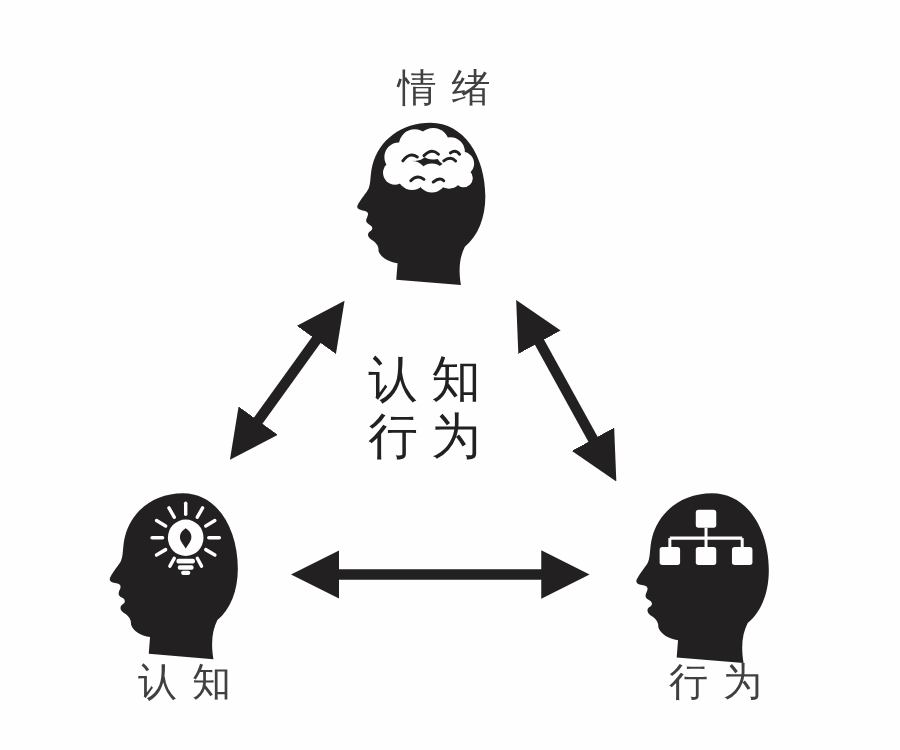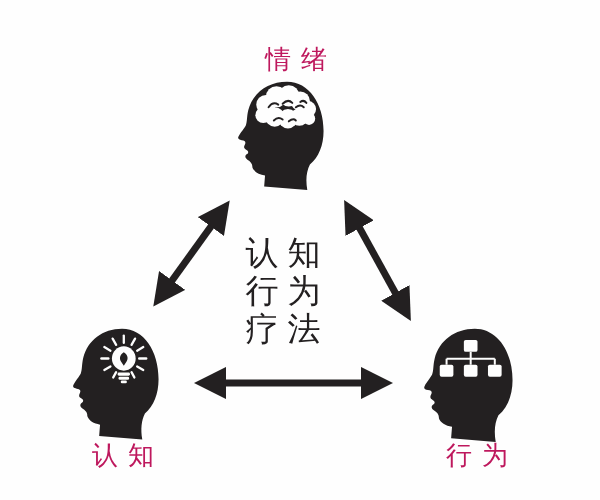--- a/index.html
+++ b/index.html
@@ -2,21 +2,21 @@
 <html><head>
 <meta charset="utf-8">
 <style>
   html,body{margin:0;padding:0;background:#fff;}
   .canvas{
     position:relative;width:600px;height:500px;background:#fefefe;overflow:hidden;
     font-family:"DejaVu Serif","Liberation Serif",serif;
   }
   .diagram-svg{position:absolute;left:0;top:0;width:600px;height:500px;}
   .label{
-    position:absolute;color:#be185d;text-align:center;
+    position:absolute;color:#404040;text-align:center;
     letter-spacing:10px;padding-left:10px;box-sizing:border-box;
     font-size:27px;line-height:30px;white-space:nowrap;
   }
   .node-label{font-size:26px;}
   .center-text{
     position:absolute;left:203px;top:234px;width:160px;
     color:#232021;text-align:center;font-size:33px;line-height:38px;
     letter-spacing:9px;padding-left:9px;box-sizing:border-box;
     font-weight:500;
   }
@@ -126,16 +126,15 @@
 
   <div class="label node-label" style="left:216px;top:44px;width:160px;">情绪</div>
 
   <div class="label node-label" style="left:43px;top:440px;width:160px;">认知</div>
 
   <div class="label node-label" style="left:397px;top:440px;width:160px;">行为</div>
 
   <div class="center-text">
     <div>认知</div>
     <div>行为</div>
-    <div>疗法</div>
   </div>
 
 </div>
 
 </body></html>

